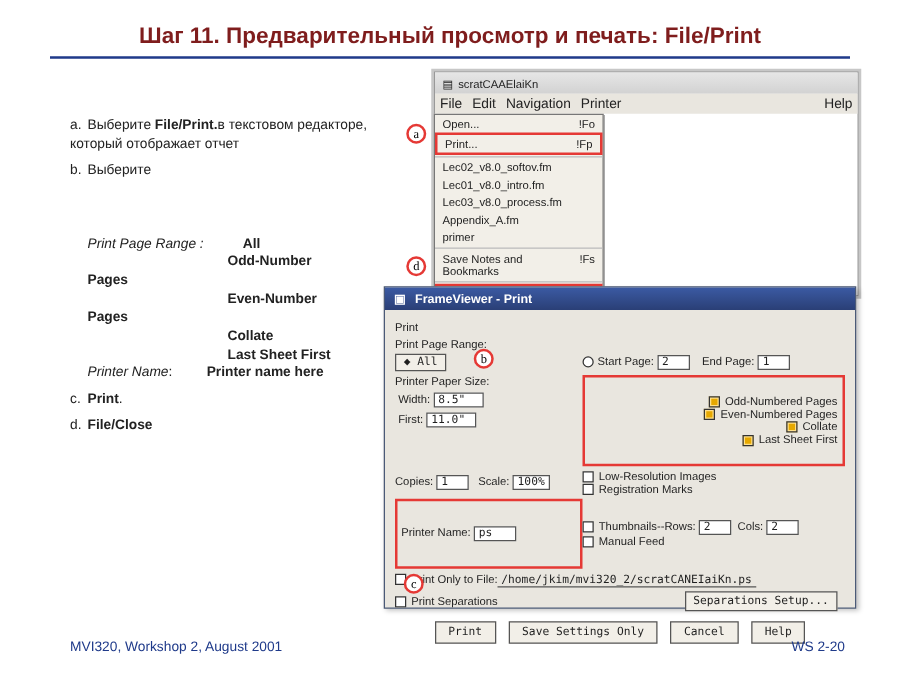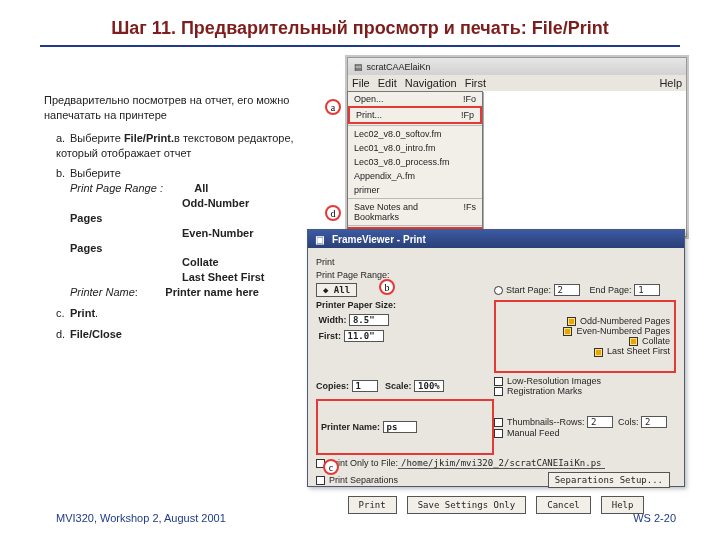--- a/index.html
+++ b/index.html
@@ -26,21 +26,21 @@
     width: 295px;
     padding: 36px 0 0 44px;
     font-size: 11px;
     color: #222;
     line-height: 1.35;
   }
   .left-col .intro { margin-bottom: 8px; }
   .olist { list-style: none; padding-left: 12px; }
   .olist li { margin-bottom: 6px; }
   .olist .marker { display: inline-block; width: 14px; }
-  .sub-indent { padding-left: 14px; }
+  .sub-indent { padding-left: 14px; margin-top: 44px; }
   .range-block em { font-style: italic; }
   .range-block .lbl { display: inline-block; width: 112px; }
   .range-block .val { font-weight: bold; }
   .footer {
     position: absolute; bottom: 16px; left: 12px; right: 0;
     display: flex; justify-content: space-between;
     padding: 0 44px 0 44px;
     font-size: 11px; color: #1f3a8a;
   }
   
@@ -103,21 +103,21 @@
   .all-btn {
     display: inline-block; border: 1px solid #555; background: #f2efe8;
     padding: 1px 6px; font-family: monospace; font-size: 9px;
   }
   .radio { width: 9px; height: 9px; border: 1px solid #333; border-radius: 50%; display: inline-block; vertical-align: middle; margin-right: 3px; background:#fff;}
   .num-field {
     display: inline-block; border: 1px solid #555; background: #fff;
     padding: 0 3px; font-family: monospace; font-size: 9px; min-width: 26px; text-align: left;
   }
   .row-flex { display: flex; align-items: center; }
-  .col-left { width: 178px; font-weight: bold; }
+  .col-left { width: 150px; }
   .col-right { flex: 1; }
   .chk {
     width: 9px; height: 9px; border: 1px solid #333; display: inline-block;
     vertical-align: middle; margin-right: 4px; background: #fff;
   }
   .chk.on { background: #ffe08a; position: relative; }
   .chk.on::after { content: ""; position: absolute; left:1px; top:1px; width:5px; height:5px; background:#e6a800; }
   .btnrow { display: flex; gap: 10px; justify-content: center; margin-top: 8px; }
   .btn {
     border: 1px solid #555; background: #f2efe8;
@@ -140,21 +140,20 @@
   }
 </style>
 </head>
 <body>
 
 <div class="slide-title">Шаг 11.  Предварительный просмотр и печать: File/Print</div>
 <div class="title-underline"></div>
 
 <div class="content">
   <div class="left-col">
-    <div class="intro">Предварительно посмотрев на отчет, его можно напечатать на принтере</div>
     <ul class="olist">
       <li>
         <span class="marker">a.</span><span>Выберите  </span><b>File/Print.</b><span>в текстовом редакторе, который отображает отчет</span>
       </li>
       <li>
         <span class="marker">b.</span><span>Выберите</span>
         <div class="sub-indent range-block">
           <div><em class="lbl">Print Page Range :</em>&nbsp;&nbsp;&nbsp;&nbsp;<span class="val">All</span></div>
           <div><span style="display:inline-block;width:112px;"></span><span class="val">Odd-Number</span></div>
           <div><span class="val">Pages</span></div>
@@ -174,21 +173,21 @@
 
     <div class="doc-window">
       <div class="doc-title">
         <span>▤</span>
         <span>scratCAAElaiKn</span>
       </div>
       <div class="menubar">
         <span>File</span>
         <span>Edit</span>
         <span>Navigation</span>
-        <span>First</span>
+        <span>Printer</span>
         <span class="spacer"></span>
         <span>Help</span>
       </div>
       <div class="doc-body">
         <div style="height:30px;"></div>
         <div class="hd">N DATA</div>
         <div class="row">
             <span class="field">A97075</span>
           </div>
         <div class="row">

